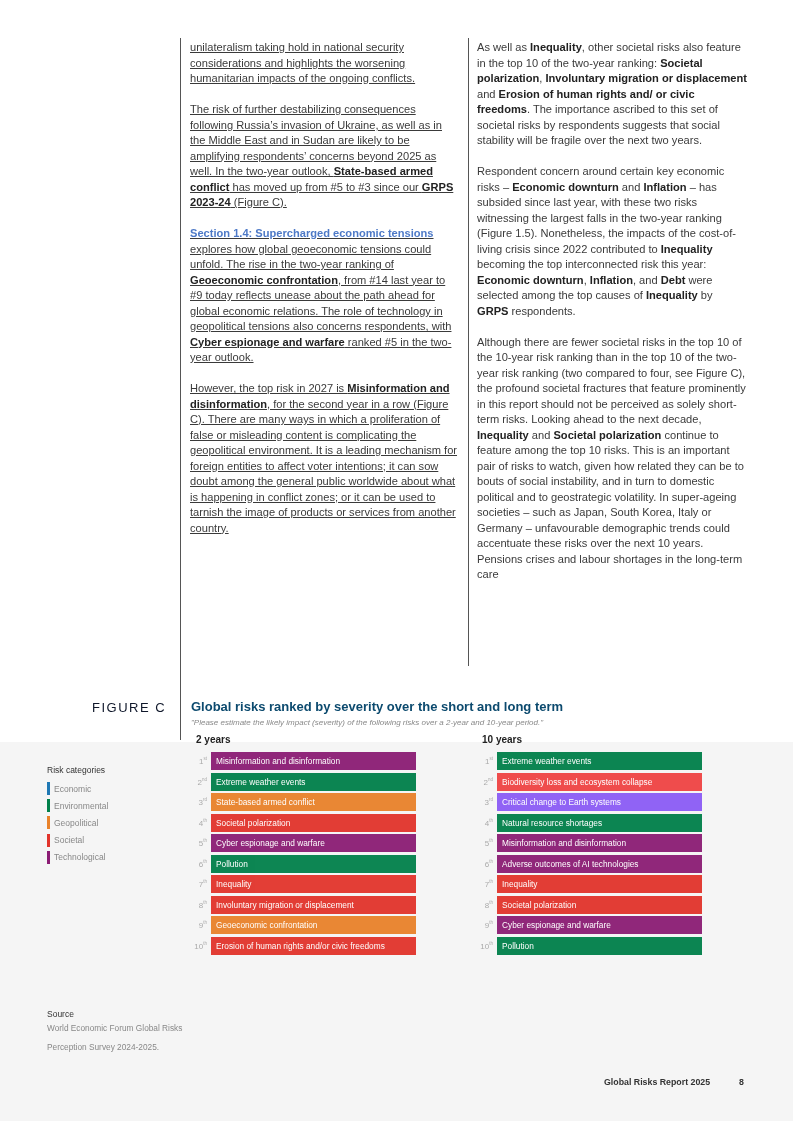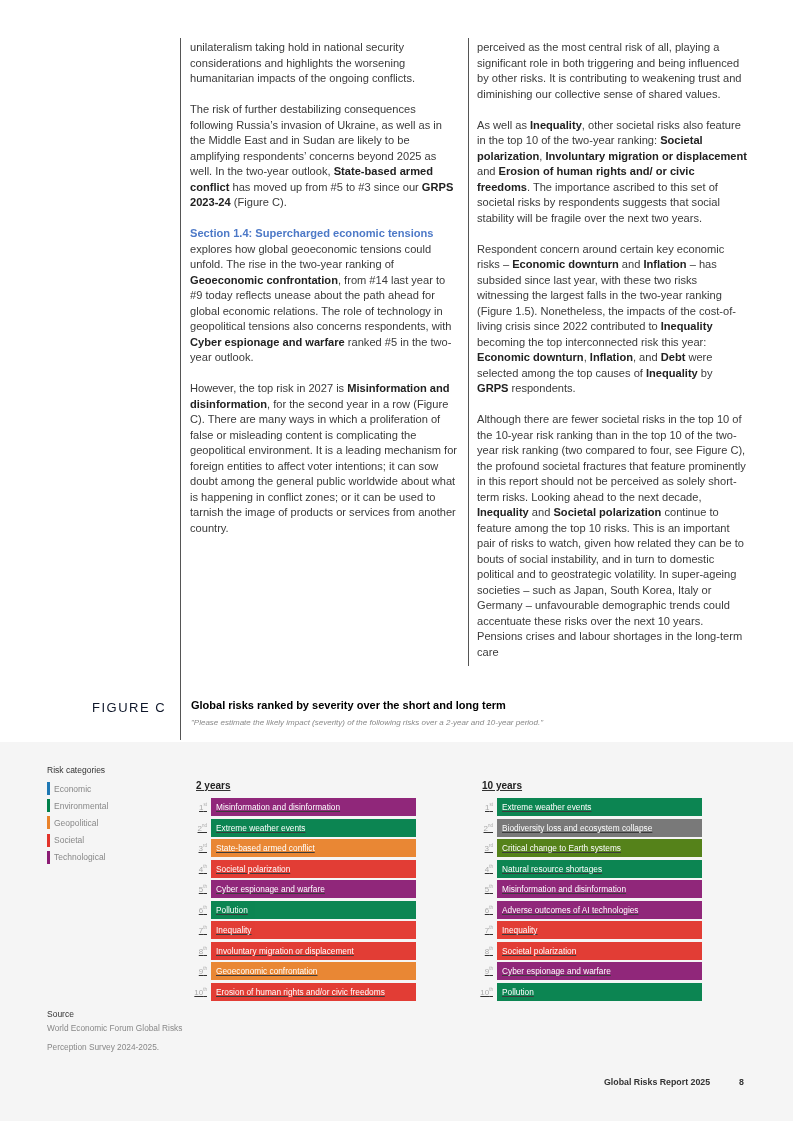--- a/index.html
+++ b/index.html
@@ -8,50 +8,50 @@
       background: #ffffff;
       font-family: "Liberation Sans", sans-serif;
       color: #333;
     }
     .col {
       position: absolute; top: 40px; width: 268px;
       font-size: 11.1px; line-height: 15.5px; color: #3a3a3a;
     }
     .col p { margin: 0 0 15.5px 0; }
     .col b { color: #222; font-weight: bold; }
-    .col-left { left: 190px; }
+    .col-left { left: 190px; text-decoration: underline; }
     .col-right { left: 477px; width: 270px; }
     .rule-left { position: absolute; left: 180px; top: 38px; width: 1px; height: 702px; background: #555; }
     .rule-right { position: absolute; left: 468px; top: 38px; width: 1px; height: 628px; background: #555; }
     .link { color: #4d79c7; font-weight: bold; }
     h2.section {
       font-size: 17px; line-height: 21px; font-weight: bold; color: #111;
       margin: 34px 0 22px 0; letter-spacing: -0.1px;
     }
     .fig-label {
       position: absolute; left: 92px; top: 700px;
       font-size: 13px; letter-spacing: 1.5px; color: #0f172a;
     }
     .fig-title {
       position: absolute; left: 191px; top: 699px;
-      font-size: 11px; font-weight: bold; color: #000000;
+      font-size: 13px; font-weight: bold; color: #0c4a6e;
     }
     .fig-sub {
       position: absolute; left: 191px; top: 718px;
       font-size: 8px; font-style: italic; color: #888;
     }
     .fig-panel {
       position: absolute; left: 0; top: 742px; width: 793px; height: 379px;
       background: #f5f5f5;
     }
     .legend { position: absolute; left: 47px; top: 765px; }
     .legend-title { font-size: 8.5px; color: #333; margin-bottom: 5px; }
     .legend-item { display: flex; align-items: center; height: 17.2px; font-size: 8.5px; color: #888; }
     .legend-swatch { width: 3px; height: 13px; margin-right: 4px; }
-    .rank-col { position: absolute; top: 780px; text-decoration: underline; }
+    .rank-col { position: absolute; top: 734px; }
     .rank-col.two { left: 196px; }
     .rank-col.ten { left: 482px; }
     .rank-heading { font-size: 10px; font-weight: bold; color: #222; margin-bottom: 6px; }
     .rank-row { display: flex; align-items: center; height: 20.5px; }
     .rank-num { width: 19px; text-align: right; padding-right: 1px; font-size: 8px; color: #aaa; margin-left: -8px; margin-right: 3px; }
     .rank-num sup { font-size: 4.5px; vertical-align: super; }
     .rank-bar {
       width: 200px; height: 18px; line-height: 18px;
       padding-left: 5px; font-size: 8.3px; color: #fff; opacity: 0.95;
       white-space: nowrap; overflow: hidden;
@@ -69,21 +69,20 @@
 <div class="rule-right"></div>
 
 <div class="col col-left">
   <p><span>unilateralism taking hold in national security considerations and highlights the worsening humanitarian impacts of the ongoing conflicts.</span></p>
   <p><span>The risk of further destabilizing consequences following Russia’s invasion of Ukraine, as well as in the Middle East and in Sudan are likely to be amplifying respondents’ concerns beyond 2025 as well. In the two-year outlook, </span><b>State-based armed conflict</b><span> has moved up from #5 to #3 since our </span><b>GRPS 2023-24</b><span> (Figure C).</span></p>
   <p><span class="link">Section 1.4: Supercharged economic tensions</span><span><span> explores how global geoeconomic tensions could unfold. The rise in the two-year ranking of </span><b>Geoeconomic confrontation</b><span>, from #14 last year to #9 today reflects unease about the path ahead for global economic relations. The role of technology in geopolitical tensions also concerns respondents, with </span><b>Cyber espionage and warfare</b><span> ranked #5 in the two-year outlook.</span></span></p>
   <p><span>However, the top risk in 2027 is </span><b>Misinformation and disinformation</b><span>, for the second year in a row (Figure C). There are many ways in which a proliferation of false or misleading content is complicating the geopolitical environment. It is a leading mechanism for foreign entities to affect voter intentions; it can sow doubt among the general public worldwide about what is happening in conflict zones; or it can be used to tarnish the image of products or services from another country.</span></p>
 </div>
 
 <div class="col col-right">
-  <p><span>perceived as the most central risk of all, playing a significant role in both triggering and being influenced by other risks. It is contributing to weakening trust and diminishing our collective sense of shared values.</span></p>
   <p><span>As well as </span><b>Inequality</b><span>, other societal risks also feature in the top 10 of the two-year ranking: </span><b>Societal polarization</b><span>, </span><b>Involuntary migration or displacement</b><span> and </span><b>Erosion of human rights and/ or civic freedoms</b><span>. The importance ascribed to this set of societal risks by respondents suggests that social stability will be fragile over the next two years.</span></p>
   <p><span>Respondent concern around certain key economic risks – </span><b>Economic downturn</b><span> and </span><b>Inflation</b><span> – has subsided since last year, with these two risks witnessing the largest falls in the two-year ranking (Figure 1.5). Nonetheless, the impacts of the cost-of-living crisis since 2022 contributed to </span><b>Inequality</b><span> becoming the top interconnected risk this year: </span><b>Economic downturn</b><span>, </span><b>Inflation</b><span>, and </span><b>Debt</b><span> were selected among the top causes of </span><b>Inequality</b><span> by </span><b>GRPS</b><span> respondents.</span></p>
   <p><span>Although there are fewer societal risks in the top 10 of the 10-year risk ranking than in the top 10 of the two-year risk ranking (two compared to four, see Figure C), the profound societal fractures that feature prominently in this report should not be perceived as solely short-term risks. Looking ahead to the next decade, </span><b>Inequality</b><span> and </span><b>Societal polarization</b><span> continue to feature among the top 10 risks. This is an important pair of risks to watch, given how related they can be to bouts of social instability, and in turn to domestic political and to geostrategic volatility. In super-ageing societies – such as Japan, South Korea, Italy or Germany – unfavourable demographic trends could accentuate these risks over the next 10 years. Pensions crises and labour shortages in the long-term care</span></p>
 </div>
 
 <div class="fig-panel"></div>
 <div class="fig-label">FIGURE C</div>
 <div class="fig-title">Global risks ranked by severity over the short and long term</div>
 <div class="fig-sub">"Please estimate the likely impact (severity) of the following risks over a 2-year and 10-year period."</div>
 
@@ -161,25 +160,25 @@
 
 <div class="rank-col ten">
   <div class="rank-heading">10 years</div>
   <div id="rows-ten">
       <div class="rank-row">
         <span class="rank-num">1<sup>st</sup></span>
         <span class="rank-bar" style="background: rgb(0, 128, 74);">Extreme weather events</span>
       </div>
       <div class="rank-row">
         <span class="rank-num">2<sup>nd</sup></span>
-        <span class="rank-bar" style="background: #737373;">Biodiversity loss and ecosystem collapse</span>
+        <span class="rank-bar" style="background: #ef4444;">Biodiversity loss and ecosystem collapse</span>
       </div>
       <div class="rank-row">
         <span class="rank-num">3<sup>rd</sup></span>
-        <span class="rank-bar" style="background: #4d7c0f;">Critical change to Earth systems</span>
+        <span class="rank-bar" style="background: #8b5cf6;">Critical change to Earth systems</span>
       </div>
       <div class="rank-row">
         <span class="rank-num">4<sup>th</sup></span>
         <span class="rank-bar" style="background: rgb(0, 128, 74);">Natural resource shortages</span>
       </div>
       <div class="rank-row">
         <span class="rank-num">5<sup>th</sup></span>
         <span class="rank-bar" style="background: rgb(139, 28, 116);">Misinformation and disinformation</span>
       </div>
       <div class="rank-row">

